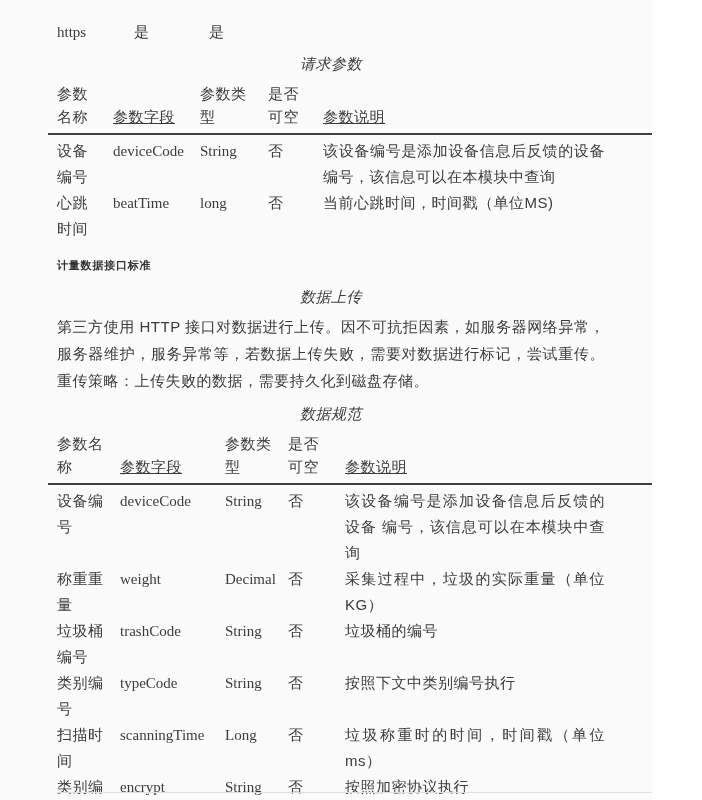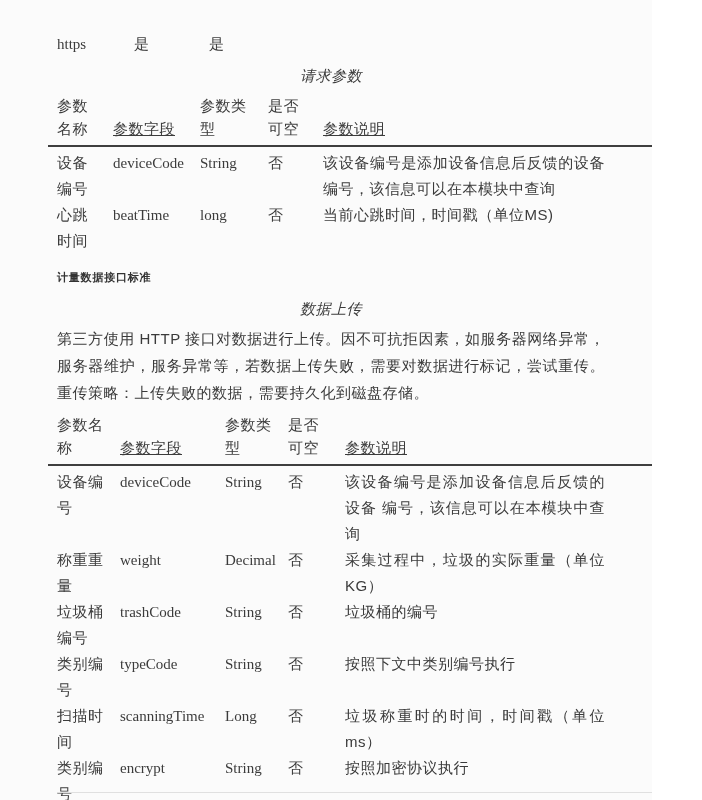--- a/index.html
+++ b/index.html
@@ -5,21 +5,21 @@
   html,body { margin:0; padding:0; background:#ffffff; }
   .page {
     position:relative;
     width:652px; height:800px;
     box-sizing:border-box;
     background:#fbfbfb;
     color:#3b3b3b;
     font-family:"Liberation Sans", sans-serif;
     font-size:15px;
     letter-spacing:0.5px;
-    padding:32px 47px 0 57px;
+    padding:20px 47px 0 57px;
     overflow:hidden;
   }
   .latin { font-family:"Liberation Serif", serif; letter-spacing:0; }
 
   
   .toprow { display:flex; line-height:24px; }
   .toprow .proto { width:77px; }
   .toprow .yes1  { width:75px; }
 
   
@@ -79,20 +79,21 @@
       <div class="cell latin">beatTime</div>
       <div class="cell latin">long</div>
       <div class="cell">否</div>
       <div class="cell desc">当前心跳时间，时间戳（单位MS)</div>
     </div>
   </div>
 
   <div class="h-bold">计量数据接口标准</div>
   <div class="h-italic">数据上传</div>
   <p class="para">第三方使用 HTTP 接口对数据进行上传。因不可抗拒因素，如服务器网络异常，服务器维护，服务异常等，若数据上传失败，需要对数据进行标记，尝试重传。 重传策略：上传失败的数据，需要持久化到磁盘存储。</p>
+  <div class="h-italic">数据规范</div>
 
   <div class="tbl t2">
     <div class="thead">
       <div class="cell"><span class="w3" style="display:inline-block">参数名称</span></div>
       <div class="cell">参数字段</div>
       <div class="cell"><span class="w3" style="display:inline-block">参数类型</span></div>
       <div class="cell"><span class="w2" style="display:inline-block">是否可空</span></div>
       <div class="cell">参数说明</div>
     </div>
     <div class="rule"></div>

